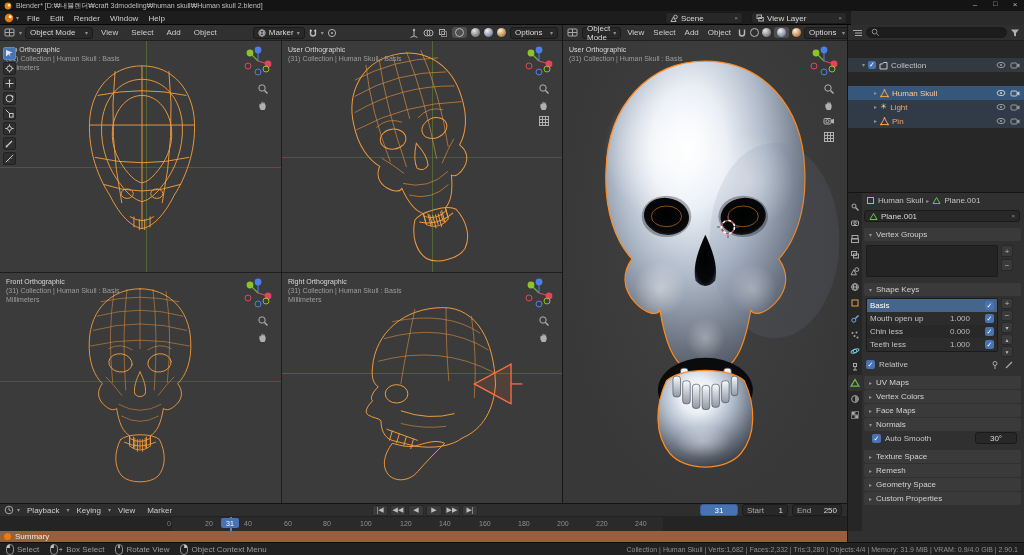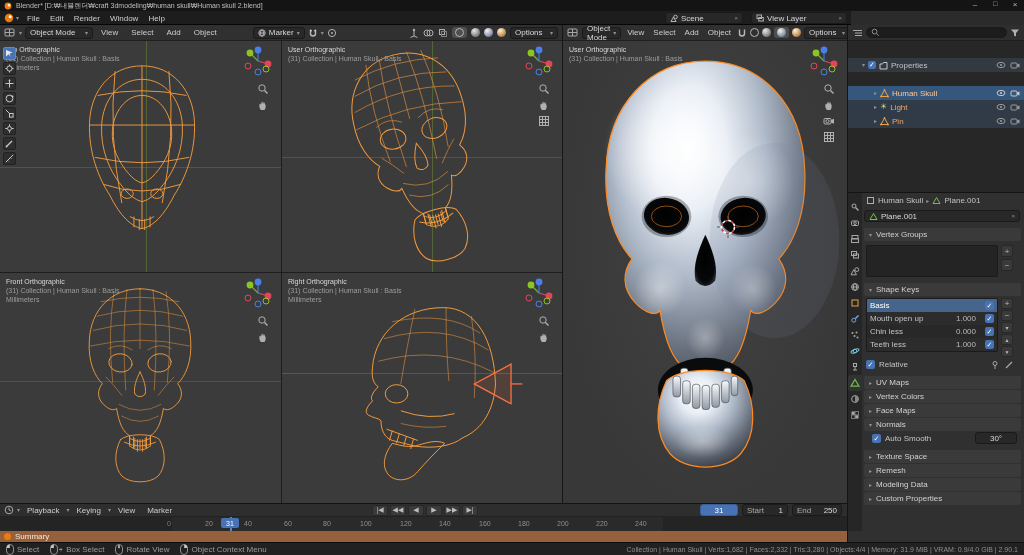--- a/index.html
+++ b/index.html
@@ -17,21 +17,21 @@
 .tab{height:14px;display:flex;align-items:center;padding:0 7px;color:#9a9a9a;border-right:1px solid #161616}
 .tab.on{background:#3f3f3f;color:#e9e9e9;border-radius:3px 3px 0 0}
 .ball{width:9px;height:9px;border-radius:50%;background:radial-gradient(circle at 35% 30%,#e6e6e6,#8a8a8a 60%,#555)}
 .ball.wire{background:none;border:1px solid #b5b5b5}
 .ball.mat{background:radial-gradient(circle at 35% 30%,#f2f2f2,#7e8aa0 70%,#3d4452)}
 .ball.rend{background:radial-gradient(circle at 35% 30%,#fff0d8,#c08a50 65%,#5a4028)}
 .pill{background:#4f4f4f;border-radius:3px;padding:1px 3px;display:flex;align-items:center}
 .ph{position:absolute;left:864px;width:157px;background:#3a3a3a;border-radius:2px;height:13px;display:flex;align-items:center;padding:0 5px;gap:4px;color:#d2d2d2}
 .lst{position:absolute;background:#242424;border:1px solid #1b1b1b;border-radius:2px;overflow:hidden}
 .skrow{height:13px;display:flex;align-items:center;padding:0 3px;gap:3px}
-.skval{width:32px;text-align:center;color:#b9b9b9}
+.skval{width:32px;text-align:left;color:#b9b9b9}
 .cb{width:9px;height:9px;border-radius:2px;background:#4772b3;color:#fff;font-size:7px;line-height:9px;text-align:center;flex:none}
 .btn{background:#3a3a3a;border:1px solid #282828;border-radius:2px;color:#bbb;display:flex;align-items:center;justify-content:center}
 .orow{position:absolute;left:848px;width:176px;height:14px;display:flex;align-items:center;gap:3px}
 .num{position:absolute;top:3px;color:#8f8f8f;font-size:7px}
 .hint{display:flex;align-items:center;gap:3px;margin-right:11px;color:#9b9b9b}
 .tbtn{width:13px;height:13px;background:#2e2e2e;border:1px solid #222;border-radius:2px;display:flex;align-items:center;justify-content:center;margin-bottom:2px}
 .tbtn.on{background:#4772b3;border-color:#5a8ac8}
 .ptab{width:14px;height:16px;display:flex;align-items:center;justify-content:center}
 .ptab.on{background:#323232;border-radius:2px 0 0 2px}
 svg{display:block}
@@ -651,21 +651,21 @@
   <div class="a" style="left:848px;top:41px;width:176px;height:152px;background:#272727"></div>
 
   <div class="orow" style="top:58px;background:rgba(96,130,170,.2)">
     <span class="car" style="margin-left:14px">▾</span>
     <span class="cb" style="width:8px;height:8px;line-height:8px">✓</span>
     <span>
         <svg width="9" height="9">
           <path d="M1,3 h2.5 l1,-1.5 H8 V8 H1 Z" fill="none" stroke="#c8c8c8"></path>
         </svg>
       </span>
-    <span>Properties</span>
+    <span>Collection</span>
     <span style="margin-left:auto;margin-right:4px;display:flex;gap:4px">
       <span>
           <svg width="10" height="8">
             <ellipse cx="5" cy="4" rx="4" ry="2.6" fill="none" stroke="#9a9a9a"></ellipse>
             <circle cx="5" cy="4" r="1.1" fill="#9a9a9a"></circle>
           </svg>
         </span>
       <span>
           <svg width="10" height="8">
             <rect x="1" y="2" width="6" height="5" rx="1" fill="none" stroke="#9a9a9a"></rect>
@@ -950,21 +950,21 @@
   <div class="ph" style="top:450px">
     <span class="car">▸</span>
     <span>Texture Space</span>
   </div>
   <div class="ph" style="top:464px">
     <span class="car">▸</span>
     <span>Remesh</span>
   </div>
   <div class="ph" style="top:478px">
     <span class="car">▸</span>
-    <span>Modeling Data</span>
+    <span>Geometry Space</span>
   </div>
   <div class="ph" style="top:492px">
     <span class="car">▸</span>
     <span>Custom Properties</span>
   </div>
 
   <div class="a" style="left:0;top:503px;width:847px;height:1px;background:#141414"></div>
   <div class="a f" style="left:0;top:504px;width:847px;height:13px;background:#2e2e2e;border-bottom:1px solid #222;padding:0 4px;gap:2px">
     <span>
         <svg width="11" height="10">

